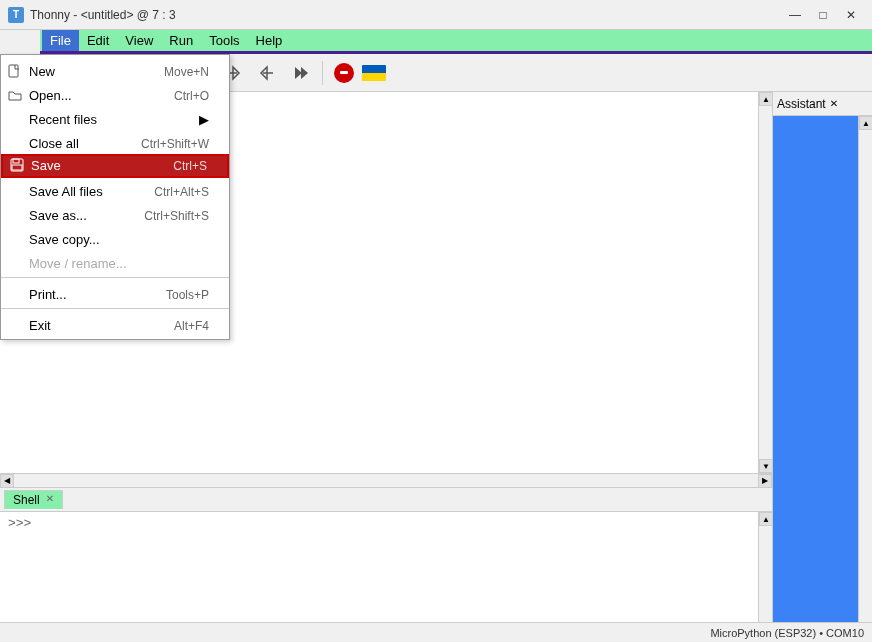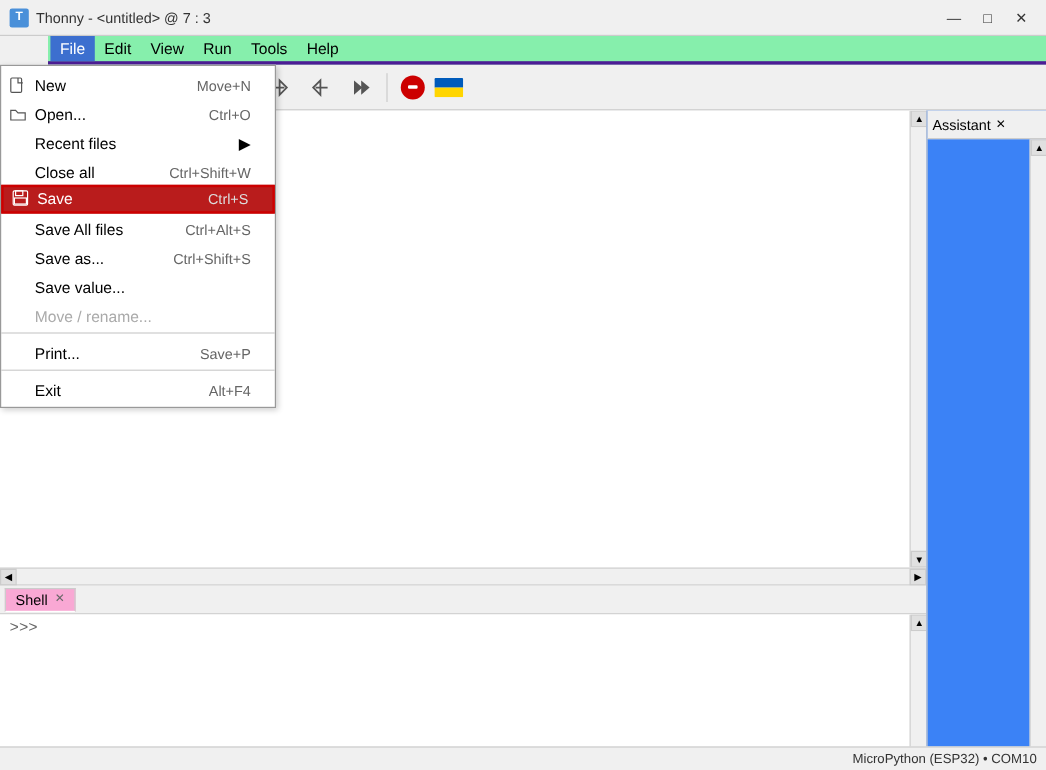--- a/index.html
+++ b/index.html
@@ -165,21 +165,21 @@
     .shell-tab {
       height: 24px;
       background: #f0f0f0;
       border-bottom: 1px solid #ccc;
       display: flex;
       align-items: center;
       padding: 0 4px;
     }
     .tab-label {
       padding: 2px 8px;
-      background: #f9a8d4;
+      background: #86efac;
       border: 1px solid #ccc;
       border-bottom: 1px solid white;
       font-size: 12px;
       display: flex;
       align-items: flex-start;
       gap: 4px;
       margin-bottom: -1px;
       position: relative;
     }
     .tab-close {
@@ -522,32 +522,32 @@
       <span class="dropdown-item-label">Save All files</span>
       <span class="dropdown-item-shortcut">Ctrl+Alt+S</span>
     </div>
 
     <div class="dropdown-item">
       <span class="dropdown-item-label">Save as...</span>
       <span class="dropdown-item-shortcut">Ctrl+Shift+S</span>
     </div>
 
     <div class="dropdown-item">
-      <span class="dropdown-item-label">Save value...</span>
+      <span class="dropdown-item-label">Save copy...</span>
     </div>
 
     <div class="dropdown-item disabled">
       <span class="dropdown-item-label">Move / rename...</span>
     </div>
 
     <div class="dropdown-separator"></div>
 
     <div class="dropdown-item">
       <span class="dropdown-item-label">Print...</span>
-      <span class="dropdown-item-shortcut">Save+P</span>
+      <span class="dropdown-item-shortcut">Tools+P</span>
     </div>
 
     <div class="dropdown-separator"></div>
 
     <div class="dropdown-item">
       <span class="dropdown-item-label">Exit</span>
       <span class="dropdown-item-shortcut">Alt+F4</span>
     </div>
 
   </div>

